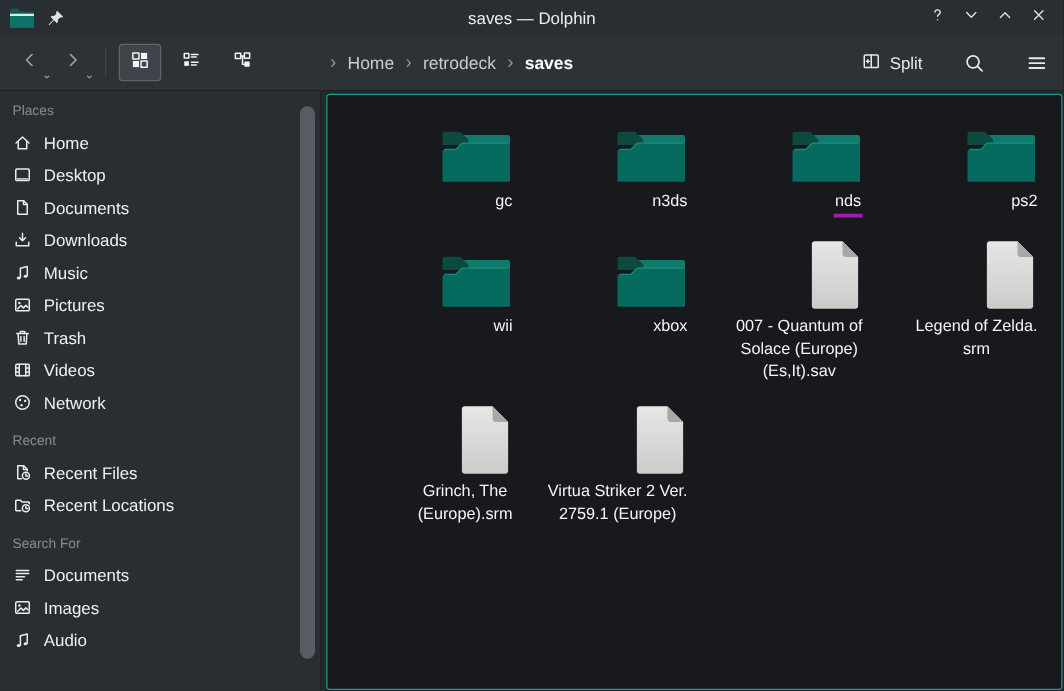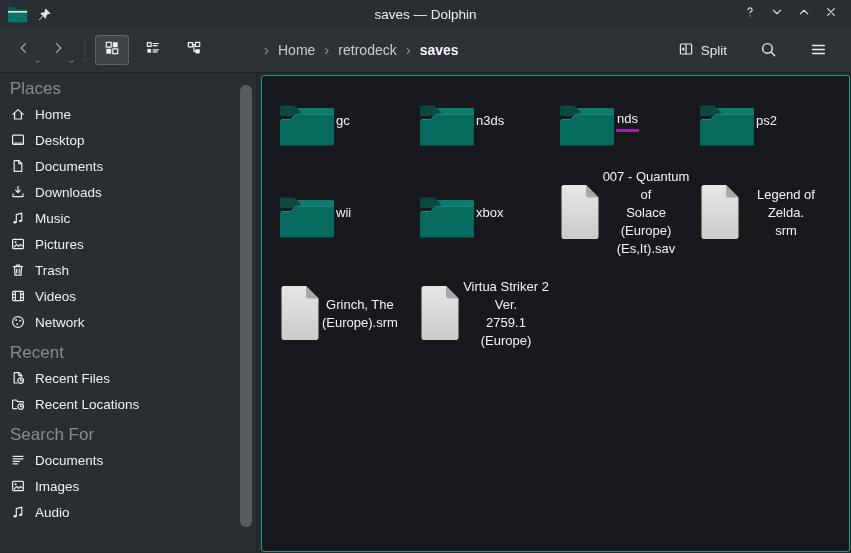--- a/index.html
+++ b/index.html
@@ -26,43 +26,43 @@
   .mini-caret { position:absolute; right:-3px; bottom:-1px; color:#9fa6ab; line-height:0; }
   .tsep { width:1px; height:24px; background:#3c4247; margin:0 10px 0 12px; }
   .view-group { display:flex; align-items:center; gap:7px; }
   .view-btn { width:34px; height:30px; display:flex; align-items:center; justify-content:center;
               color:#f2f4f5; border:1px solid transparent; border-radius:3px; }
   .view-btn.selected { background:#3e444a; border-color:#5f656b; }
   .breadcrumb { position:absolute; left:264px; top:0; height:100%; display:flex; align-items:center; gap:9px; }
   .crumb { font-size:14px; color:#c7cccf; cursor:default; }
   .crumb.current { color:#fafbfb; font-weight:bold; }
   .crumb-sep { color:#8f969b; font-size:15px; line-height:1; padding-bottom:2px; }
-  .tb-right { margin-left:auto; display:flex; align-items:flex-start; gap:33px; padding-right:24px; }
+  .tb-right { margin-left:auto; display:flex; align-items:center; gap:33px; padding-right:13px; }
   .split-btn { display:flex; align-items:center; gap:7px; background:transparent; border:none;
                color:#e6e9ea; font-size:13.5px; font-family:inherit; }
   .ticon { display:flex; align-items:center; color:#e6e9ea; }
 
   
   .content { display:flex; height:479px; background:#25292d; }
 
   .sidebar { width:257px; background:#292e32; border-right:1px solid #1f2327;
              position:relative; overflow:hidden; padding-top:4px; flex:none; }
-  .side-header { height:24px; line-height:24px; padding-left:10px; font-size:17px; color:#868d92; }
+  .side-header { height:24px; line-height:24px; padding-left:10px; font-size:11px; color:#868d92; }
   .side-header + .side-header, .side-item + .side-header { margin-top:6px; }
   .side-item { height:26px; display:flex; align-items:center; gap:9px; padding-left:10px;
                font-size:13.5px; color:#eef1f2; cursor:default; }
   .sicon { display:flex; align-items:center; color:#e9eced; flex:none; }
   .sb-scroll { position:absolute; right:4px; top:12px; width:12px; height:442px;
                background:#565c62; border-radius:6px; }
 
   .viewwrap { flex:1; padding:2px 1px 0 4px; }
   .mainview { width:100%; height:100%; background:#17191c; border:1px solid #1a9a8c;
               border-radius:3px; overflow:hidden; }
   .grid { display:grid; grid-template-columns:repeat(4,140px); align-content:start; padding:8px 0 0 12px; }
-  .gcell { display:flex; align-items:center; padding:6px 4px 10px; cursor:default; }
+  .gcell { display:flex; flex-direction:column; align-items:flex-end; padding:6px 4px 10px; cursor:default; }
   .gicon { height:58px; display:flex; align-items:flex-end; justify-content:center; }
   .glabel { margin-top:4px; text-align:center; font-size:13px; line-height:18px; color:#f3f5f6; max-width:130px; }
   .gcell.focused .fline { display:inline-block; border-bottom:3px solid #a21caf; padding:0 1px 1px; }
 </style>
 </head>
 <body>
 
 <div class="window">
 
   <div class="titlebar">

